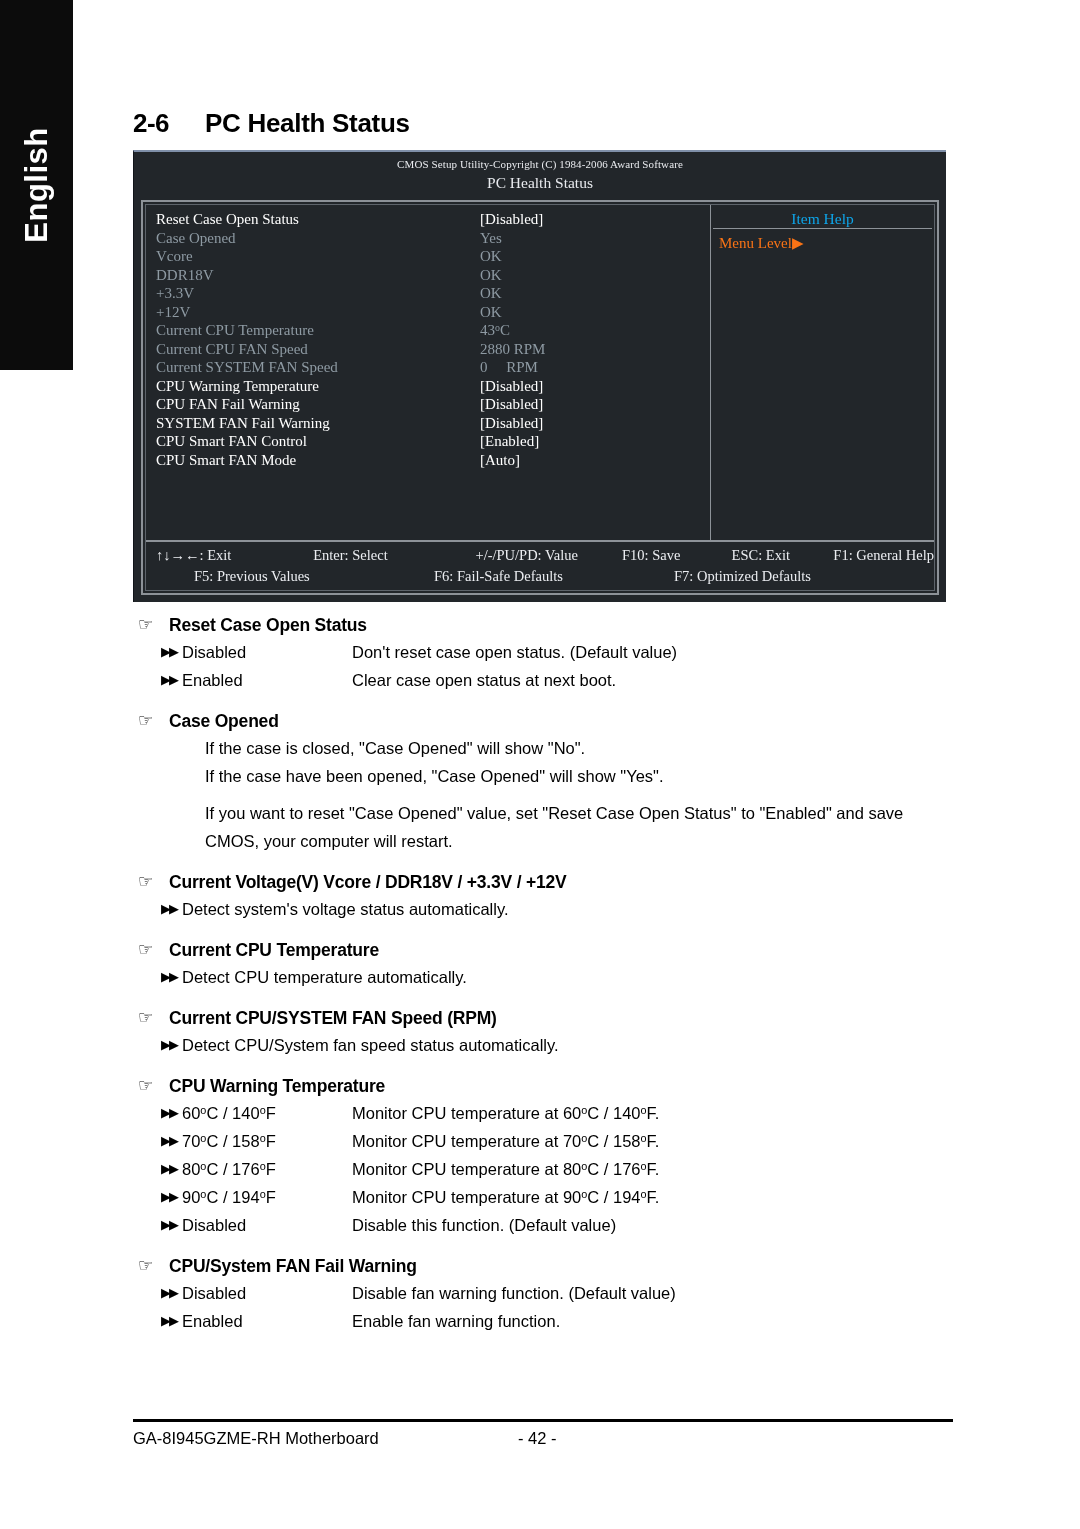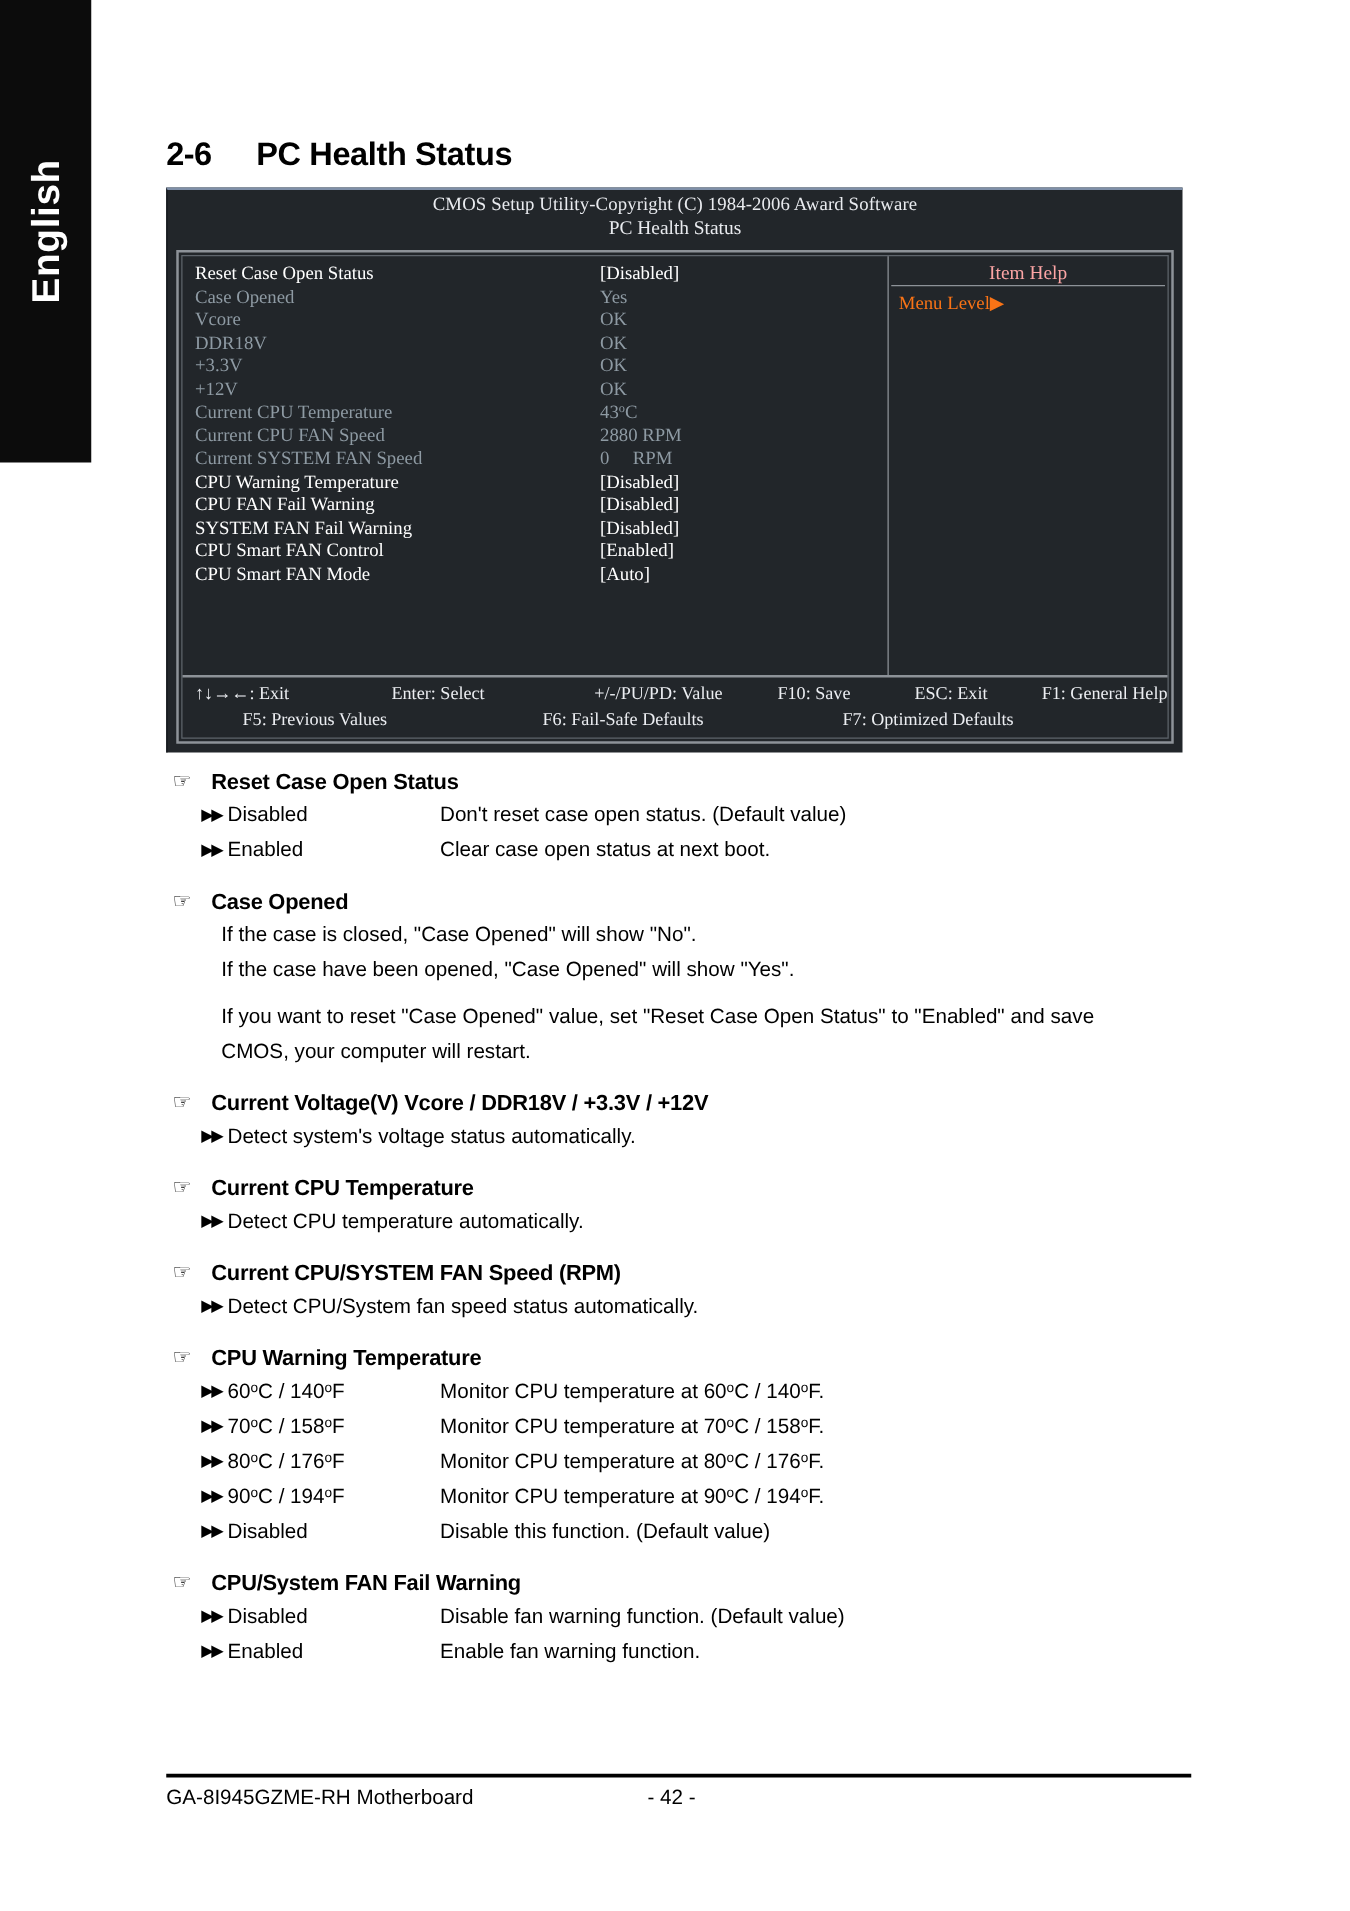--- a/index.html
+++ b/index.html
@@ -77,21 +77,21 @@
     background: #22262a;
     border-top: 2px solid #7f8fa8;
     border-left: 1px solid #11141a;
     box-sizing: border-box;
     font-family: "Liberation Serif", serif;
     color: #e7e9ee;
     padding: 0;
   }
   .bios-title {
     text-align: center;
-    font-size: 15px;
+    font-size: 11px;
     line-height: 17.5px;
     padding-top: 4px;
     color: #e9ebef;
     letter-spacing: 0.1px;
   }
   .bios-subtitle {
     text-align: center;
     font-size: 15.5px;
     line-height: 18px;
     color: #e9ebef;
@@ -154,21 +154,21 @@
     left: 565px;
     top: 0;
     right: 0;
     bottom: 50px;
   }
   .help-title {
     text-align: center;
     font-size: 15.5px;
     line-height: 19px;
     padding-top: 4px;
-    color: #fca5a5;
+    color: #0ea5e9;
     border-bottom: 1px solid #8d9298;
     margin: 0 2px;
   }
   .help-body {
     padding: 5px 0 0 8px;
     font-size: 15px;
     line-height: 18px;
     color: #f97316;
   }
 
@@ -249,20 +249,21 @@
     line-height: 28px;
   }
   .opt-wide {
     font-size: 16.5px;
     line-height: 28px;
   }
 
   .para-row {
     display: flex;
     line-height: 28px;
+    gap: 28px;
   }
   .para-indent { width: 44px; flex: 0 0 44px; }
   .para-text { font-size: 16.5px; line-height: 28px; }
 
   .gap-s { height: 9px; }
   .gap-m { height: 14px; }
 
   sup.deg {
     font-size: 0.66em;
     vertical-align: 0.42em;

